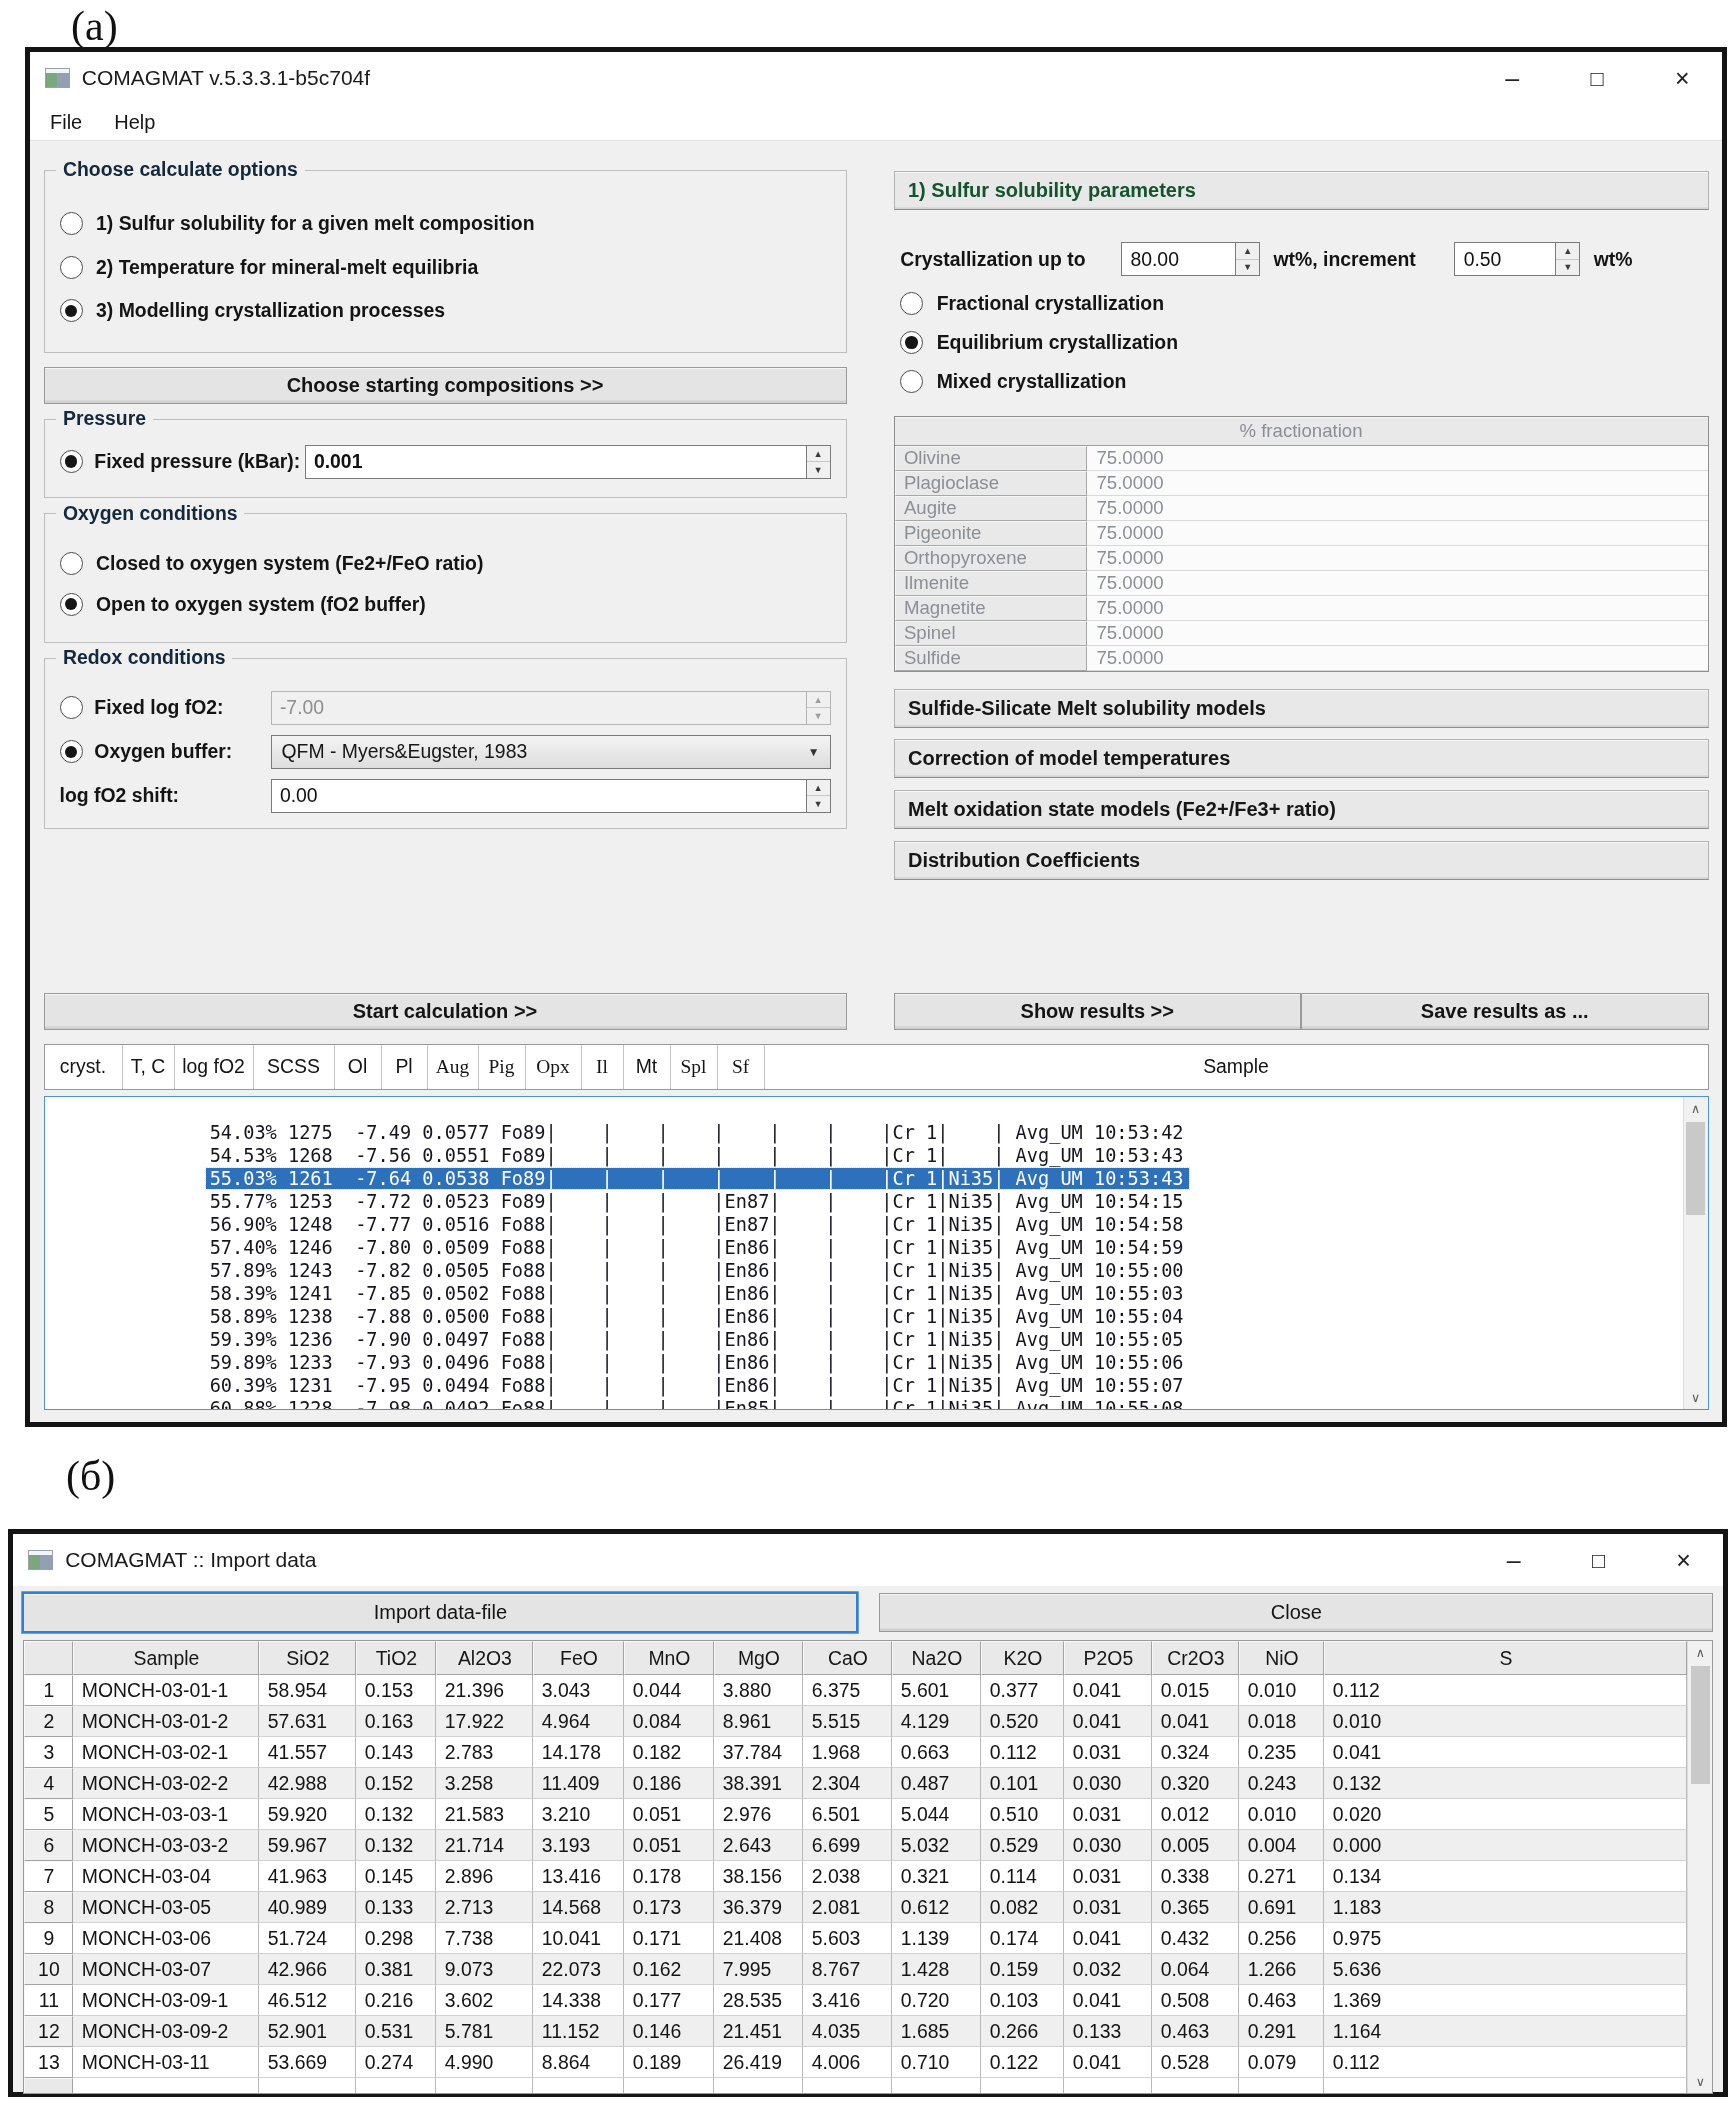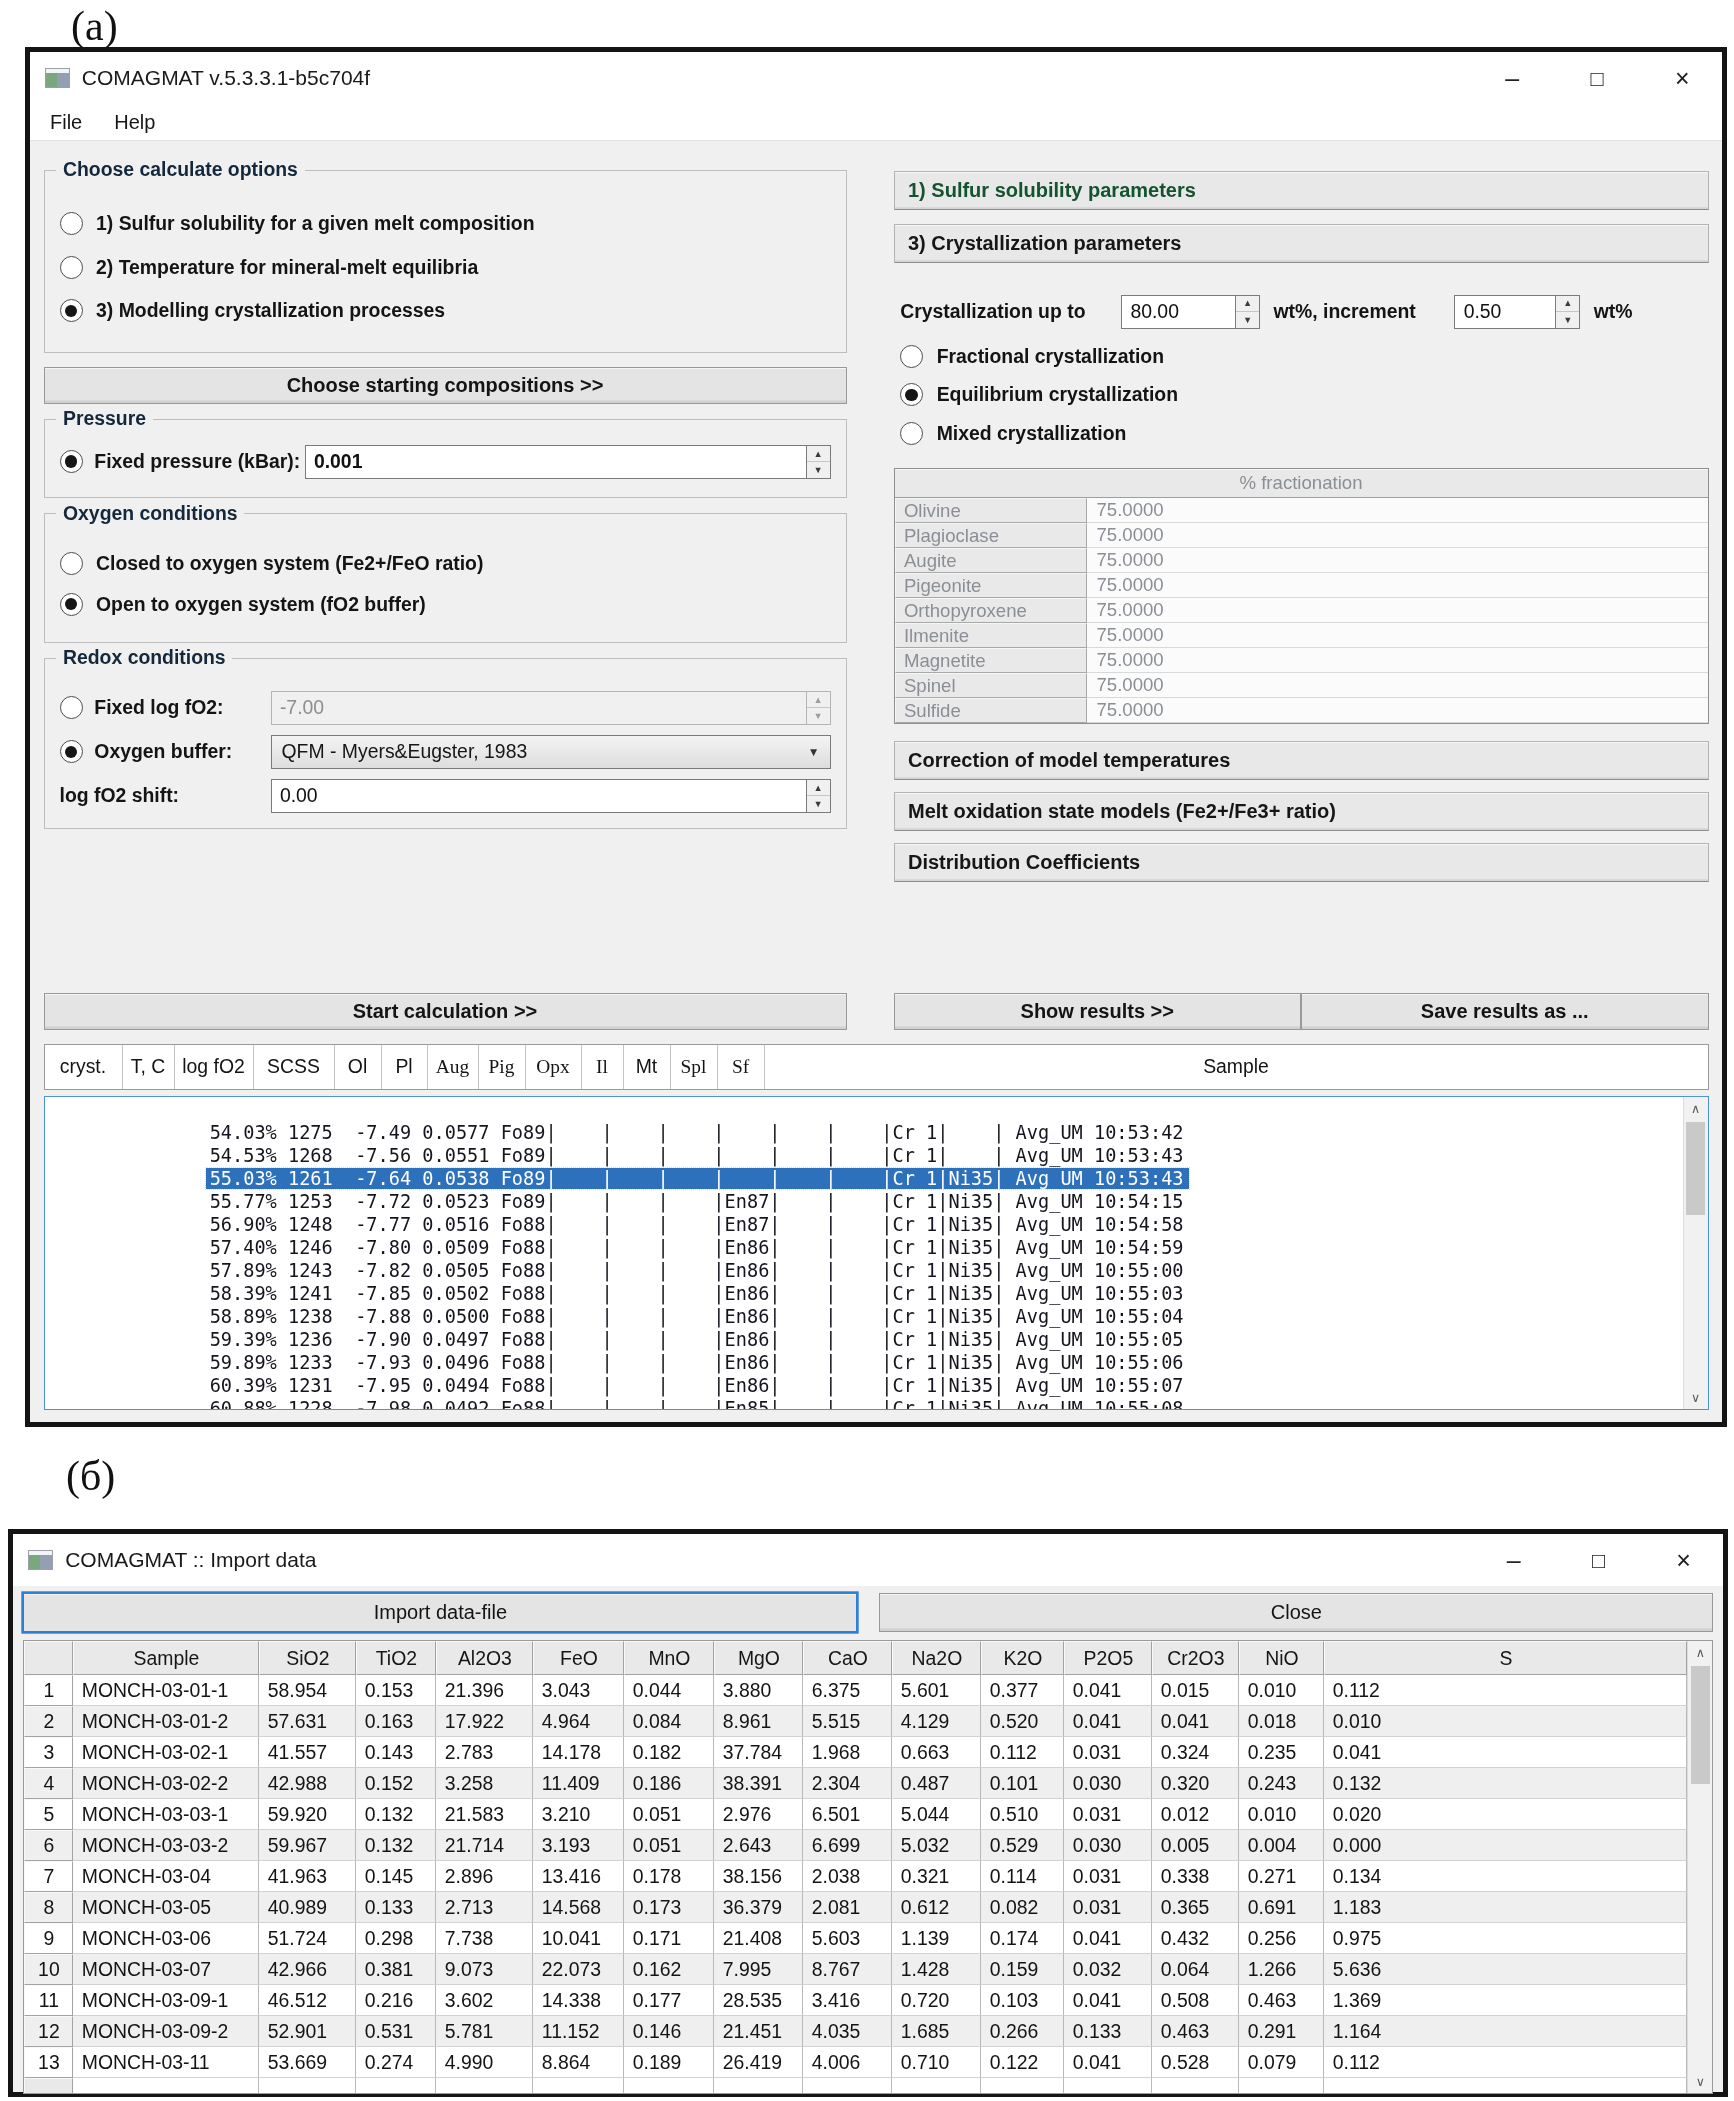--- a/index.html
+++ b/index.html
@@ -254,21 +254,20 @@
 
           <div class="btn wide" style="margin-top:auto;">Start calculation &gt;&gt;</div>
         </div>
 
         <div class="col-right" style="padding-top:20px;">
           <div>
 
               <div class="hbar disabled">1) Sulfur solubility parameters</div>
 
 
-              <div class="hbar">3) Crystallization parameters</div>
             </div>
 
           <div class="cryst-row">
             <span class="tlabel">Crystallization up to</span>
             <div class="spin s1">
               <div class="spin-val">80.00</div>
               <div class="spin-btns">
                 <div class="spin-btn up">▲</div>
                 <div class="spin-btn">▼</div>
               </div>
@@ -348,20 +347,21 @@
 
                 <div class="frac-row">
                   <div class="frac-name">Sulfide</div>
                   <div class="frac-val">75.0000</div>
                 </div>
               </div>
           </div>
 
           <div class="model-bars">
 
+              <div class="hbar" style="height:39px; margin-bottom:11.8px;">Sulfide-Silicate Melt solubility models</div>
 
               <div class="hbar" style="height:39px; margin-bottom:11.8px;">Correction of model temperatures</div>
 
               <div class="hbar" style="height:39px; margin-bottom:11.8px;">Melt oxidation state models (Fe2+/Fe3+ ratio)</div>
 
               <div class="hbar" style="height:39px; margin-bottom:11.8px;">Distribution Coefficients</div>
             </div>
 
           <div class="rc-buttons">
             <div class="btn">Show results &gt;&gt;</div>

